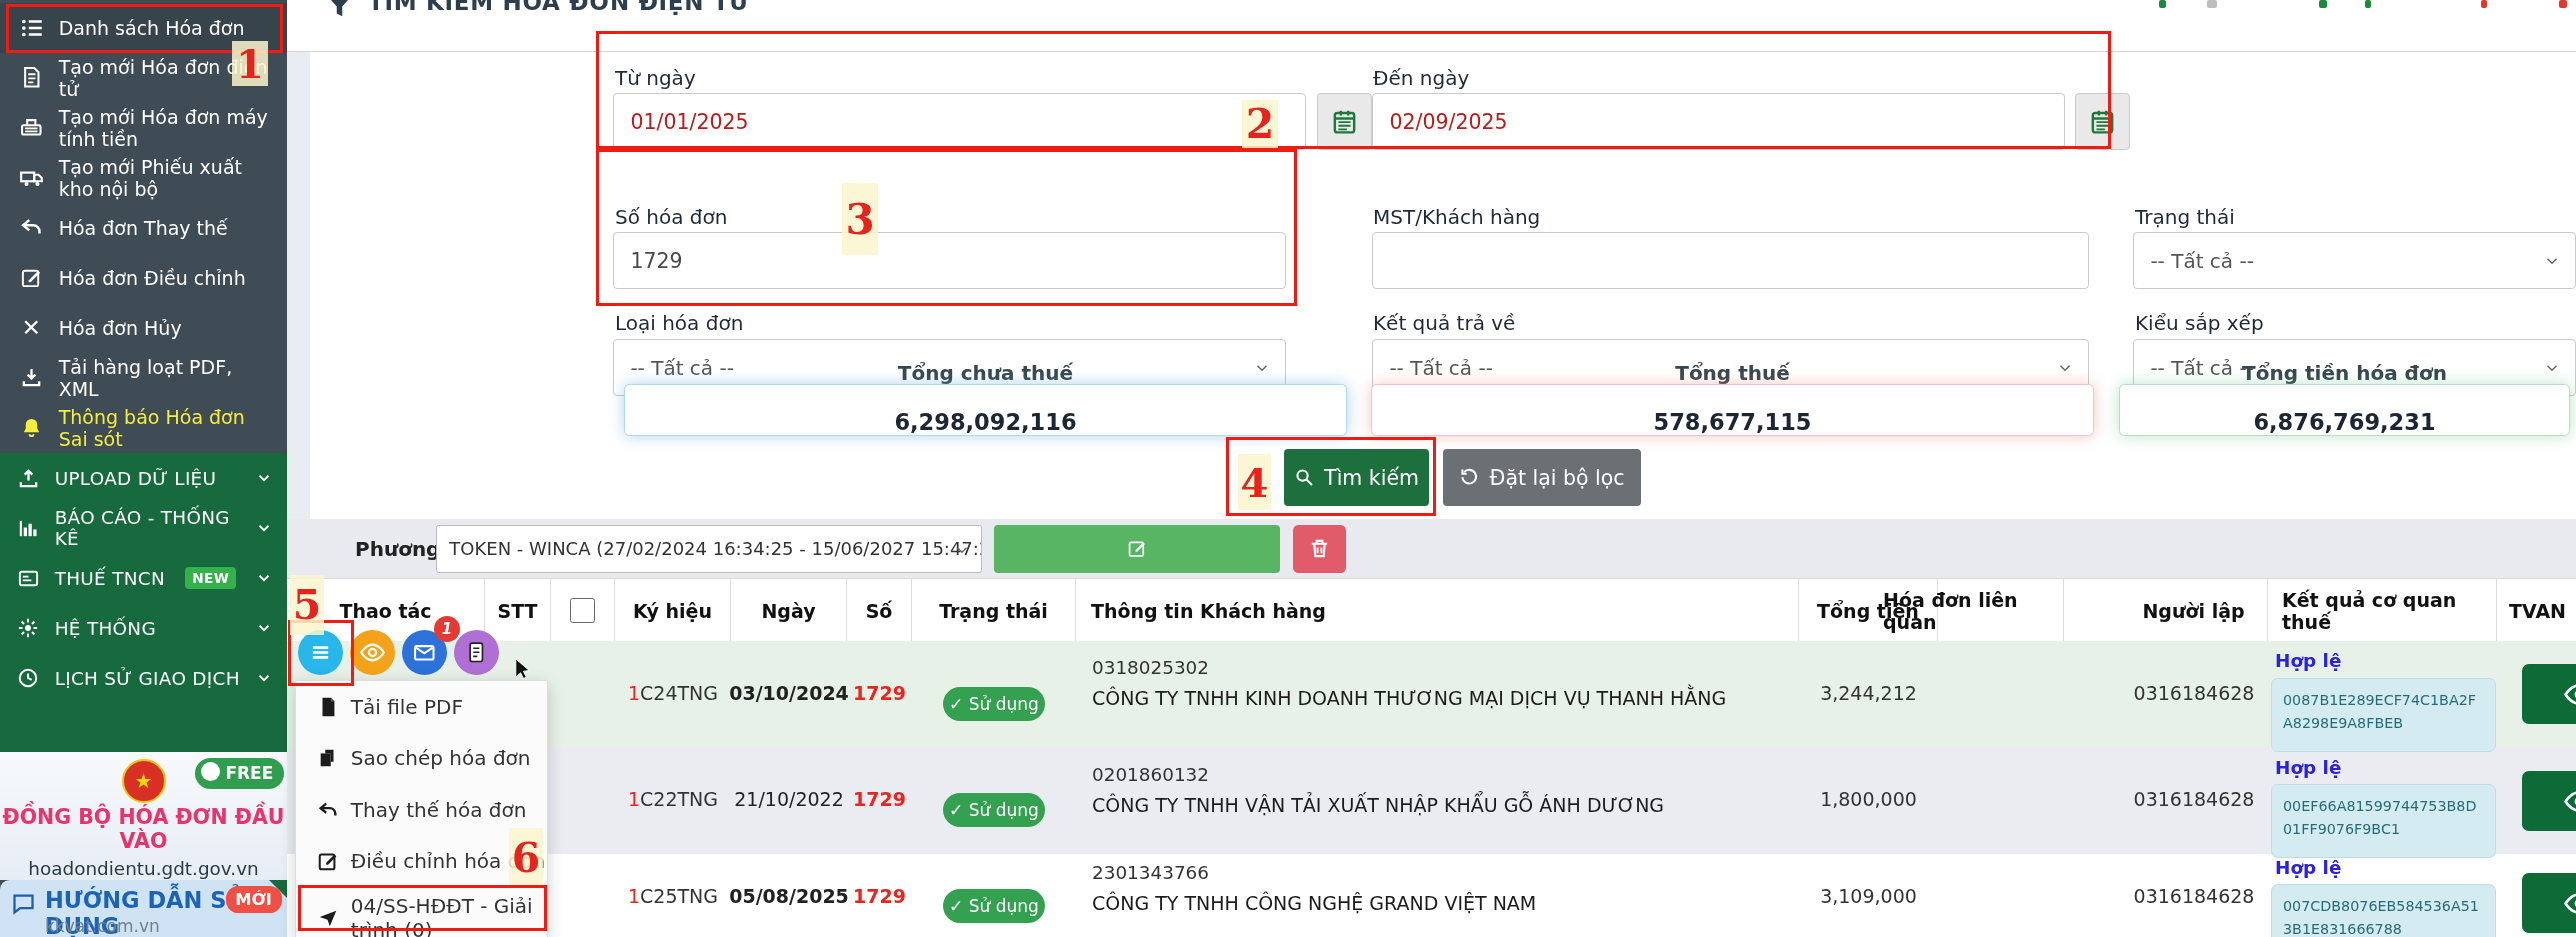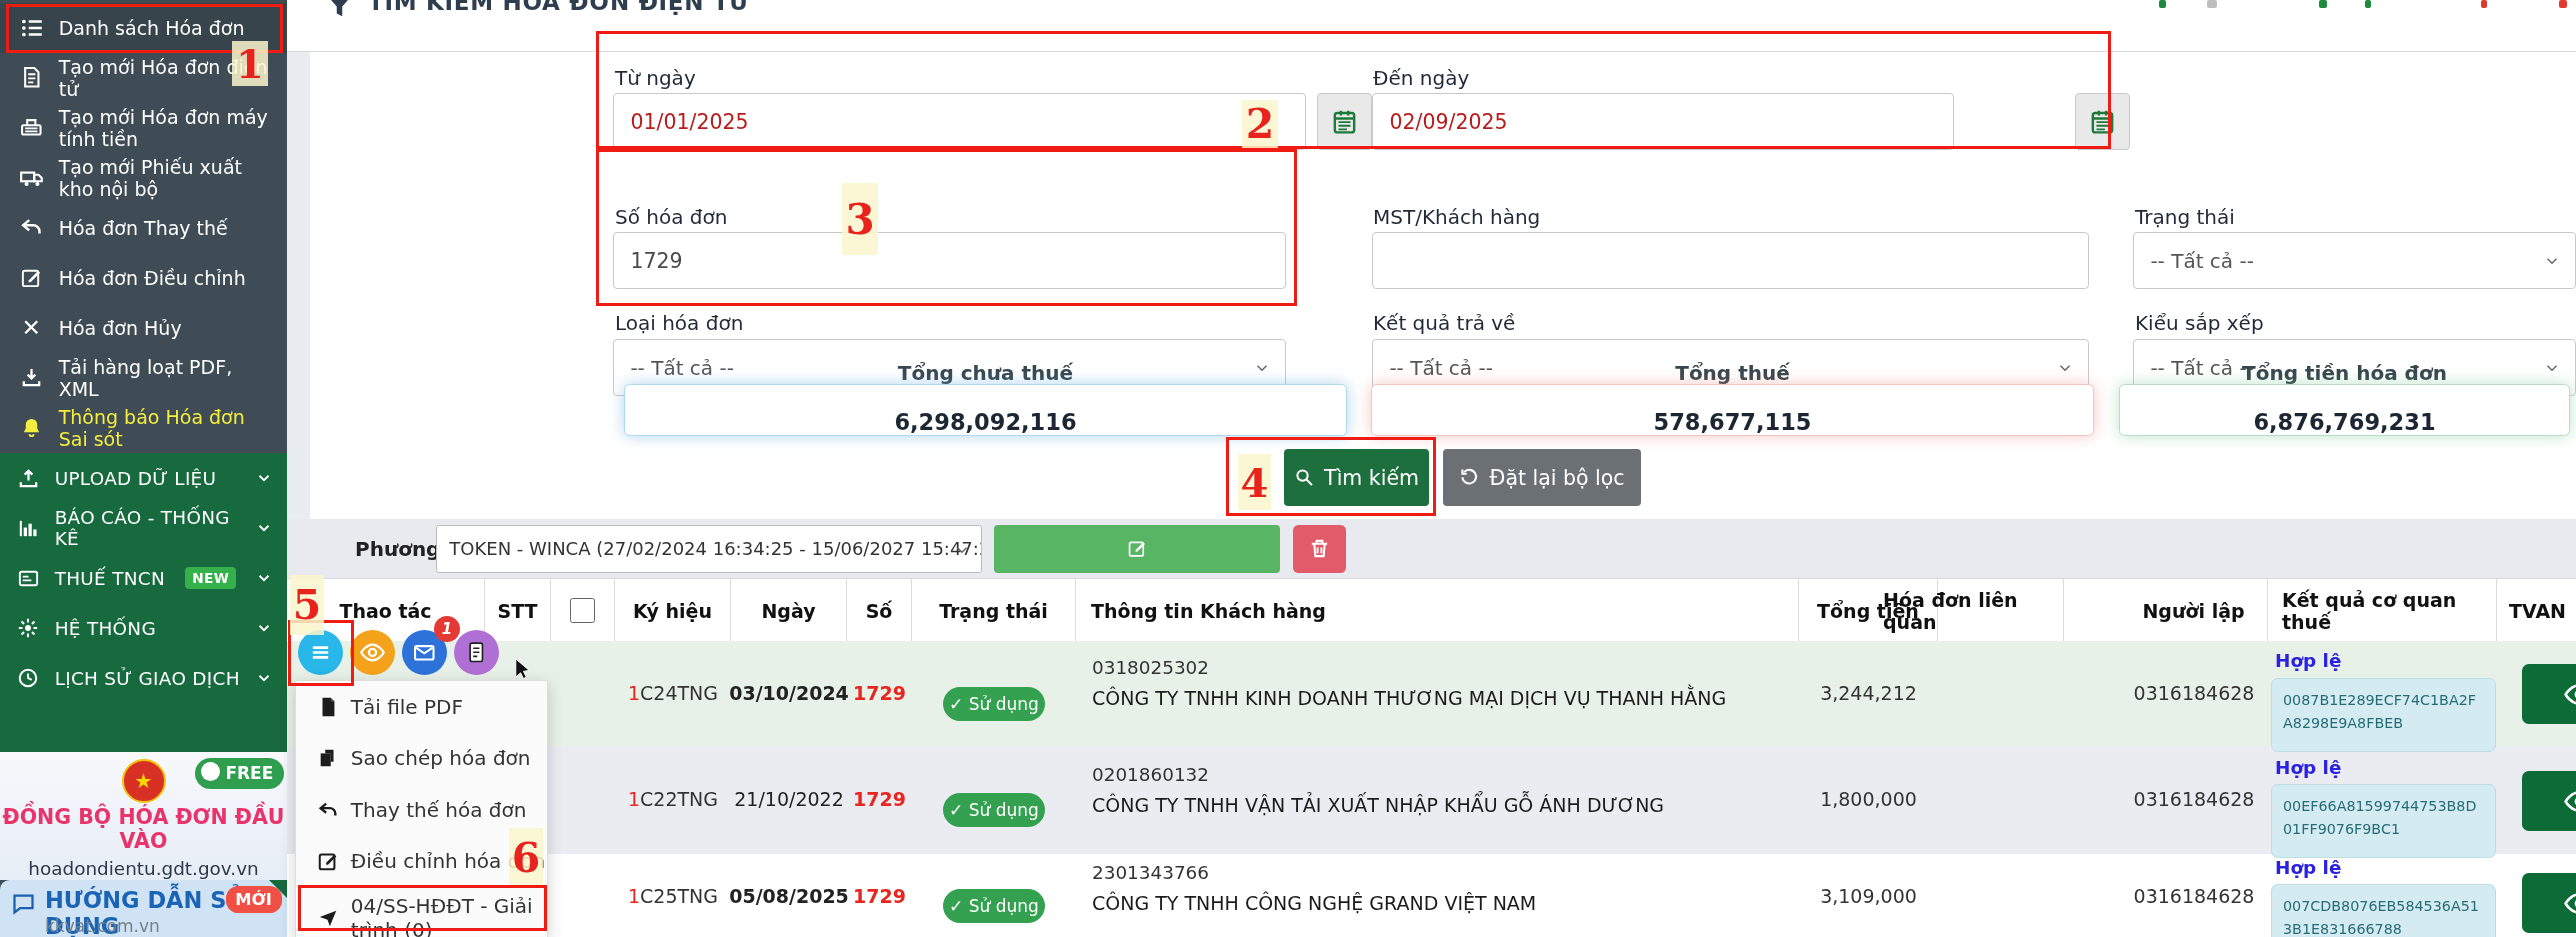--- a/index.html
+++ b/index.html
@@ -311,21 +311,21 @@
   </div>
 <div class="cal-btn" style="left:1317px;top:93px">
     <svg width="29" height="29" viewBox="0 0 24 24">
       <rect x="4" y="5" width="16" height="16" rx="2" stroke="#1e7a3a" stroke-width="2" fill="none"></rect>
       <path d="M4 9.5h16M9 3v4M15 3v4" stroke="#1e7a3a" stroke-width="2"></path>
       <path d="M7 12.5h10M7 15.5h10M7 18.5h7" stroke="#1e7a3a" stroke-width="1.6"></path>
     </svg>
   </div>
 
 <div class="lb" style="left:1373px;top:66px">Đến ngày</div>
-<div class="inp red" style="left:1372px;top:93px;width:582px">
+<div class="inp red" style="left:1372px;top:93px;width:693px">
     <span>02/09/2025</span>
   </div>
 <div class="cal-btn" style="left:2075px;top:93px">
     <svg width="29" height="29" viewBox="0 0 24 24">
       <rect x="4" y="5" width="16" height="16" rx="2" stroke="#1e7a3a" stroke-width="2" fill="none"></rect>
       <path d="M4 9.5h16M9 3v4M15 3v4" stroke="#1e7a3a" stroke-width="2"></path>
       <path d="M7 12.5h10M7 15.5h10M7 18.5h7" stroke="#1e7a3a" stroke-width="1.6"></path>
     </svg>
   </div>
 

